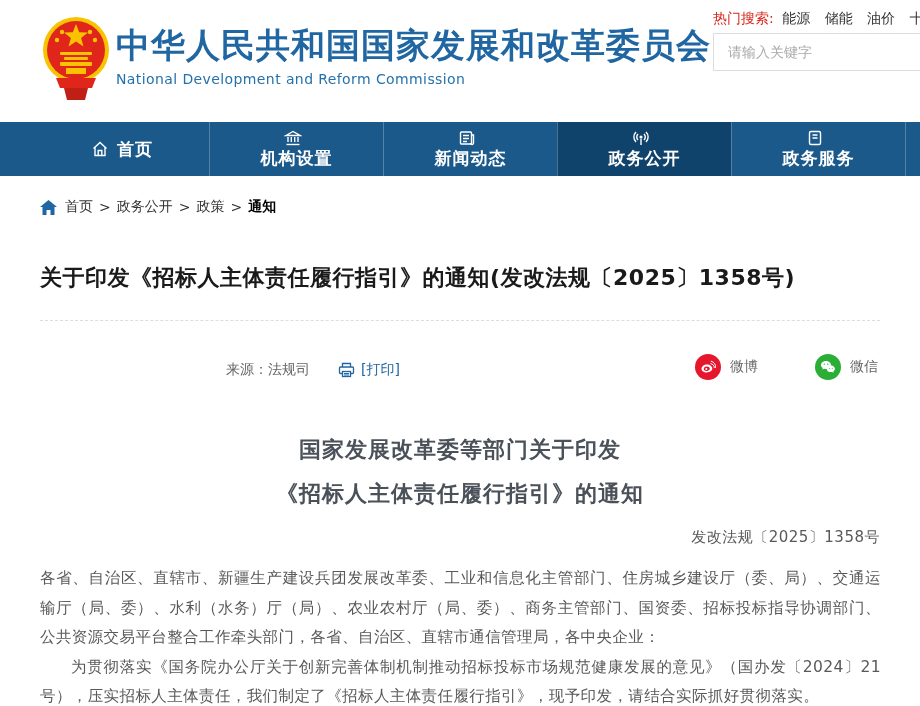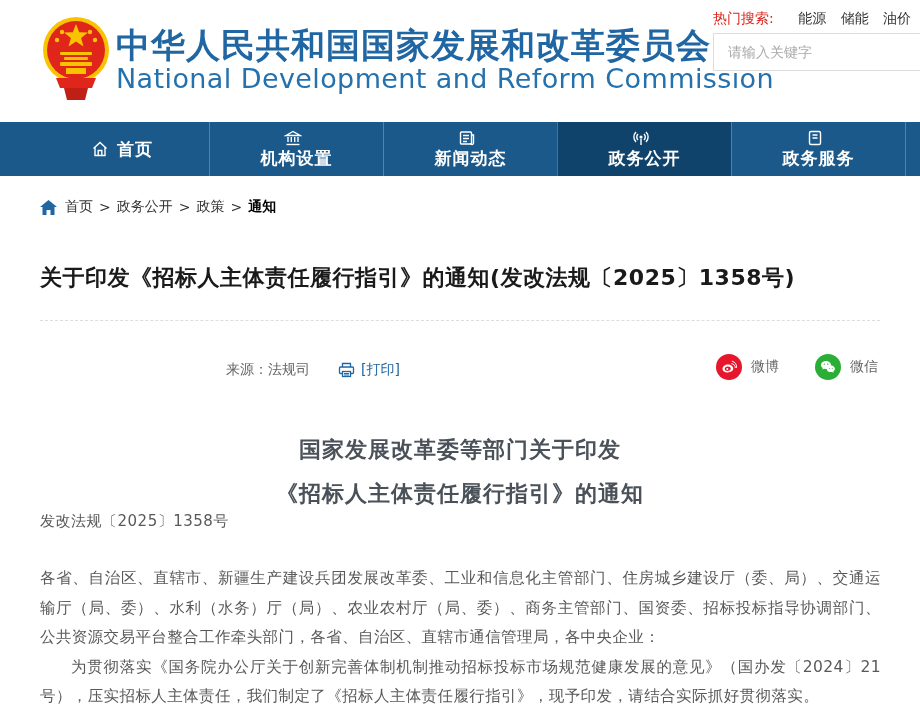--- a/index.html
+++ b/index.html
@@ -13,28 +13,28 @@
 
   
   .header { position:relative; height:122px; background:#fff; }
   .emblem { position:absolute; left:40px; top:10px; width:72px; height:94px; }
   .site-titles { position:absolute; left:116px; top:26px; }
   .site-title-zh {
     font-size:34px; font-weight:bold; color:#2066a2; letter-spacing:1px;
     line-height:38px; white-space:nowrap;
   }
   .site-title-en {
-    font-size:27px; color:#2471ad; letter-spacing:0.4px; line-height:26px;
+    font-size:14px; color:#2471ad; letter-spacing:0.4px; line-height:26px;
     margin-top:2px; white-space:nowrap;
   }
   .hot-search {
     position:absolute; left:713px; top:10px; white-space:nowrap;
     font-size:14px; color:#333;
   }
-  .hot-search .label { color:#d9261c; margin-right:20px; }
+  .hot-search .label { color:#d9261c; margin-right:4px; }
   .hot-search .term { margin-right:10px; color:#333; cursor:pointer; }
   .search-box {
     position:absolute; left:713px; top:33px; width:250px; height:38px;
     border:1px solid #dcdcdc; background:#fff; display:flex; align-items:center;
   }
   .search-box input {
     border:none; outline:none; width:100%; height:100%; padding:0 14px;
     font-size:14px; color:#333; font-family:inherit; background:transparent;
   }
   .search-box input::placeholder { color:#a9a9a9; }
@@ -76,36 +76,36 @@
   }
 
   
   .meta { position:absolute; top:358px; left:40px; width:840px; height:26px;
     font-size:14px; color:#666; }
   .meta .m-item { position:absolute; top:3px; white-space:nowrap; }
   .meta .pub { left:0; }
   .meta .src { left:186px; }
   .meta .print { left:298px; color:#2066a2; cursor:pointer; display:flex; align-items:center; }
   .meta .print .picon { margin-right:6px; display:inline-flex; }
-  .share { position:absolute; top:-4px; right:2px; display:flex; align-items:center; }
+  .share { position:absolute; top:-4px; right:2px; display:flex; align-items:center;gap:21px; }
   .share .share-item { display:flex; align-items:center; margin-left:36px; cursor:pointer; }
   .share .badge { width:26px; height:26px; border-radius:50%; display:flex;
     align-items:center; justify-content:center; margin-right:9px; }
   .share .badge.weibo { background:#e6162d; }
   .share .badge.wechat { background:#2aae35; }
   .share .sname { font-size:14px; color:#666; }
 
   
   .article-title {
     position:absolute; top:428px; left:40px; width:840px; text-align:center;
     font-size:22px; font-weight:bold; color:#4a5159; line-height:44px;
     letter-spacing:1px;
   }
   .doc-number {
-    position:absolute; top:512px; left:40px; width:840px; text-align:left;
+    position:absolute; top:528px; left:40px; width:840px; text-align:right;
     font-size:15px; color:#595959; letter-spacing:0.5px;
   }
   .article-body {
     position:absolute; top:564px; left:40px; width:841px;
     font-size:15.5px; color:#595959; line-height:29.5px;
     text-align:justify; letter-spacing:0.4px;
   }
   .article-body p.indent { text-indent:2em; }
 </style>
 </head>

